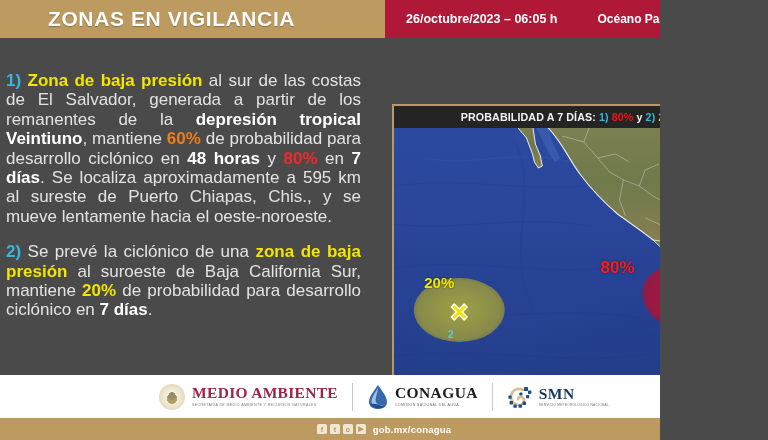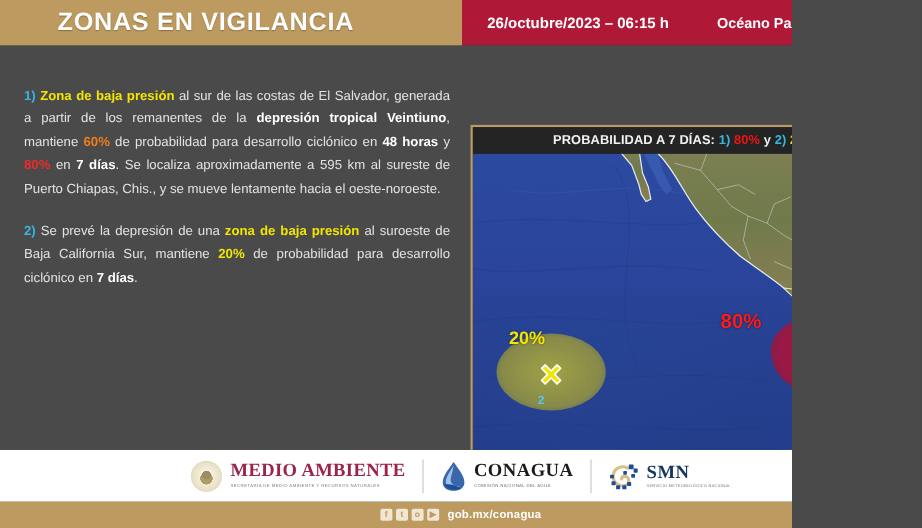--- a/index.html
+++ b/index.html
@@ -65,25 +65,25 @@
   #body-area {
     position: absolute;
     left: 0; top: 38px;
     width: 768px; height: 337px;
     background: #4a4a4a;
   }
 
   
   #text-column {
     position: absolute;
-    left: 20px;
+    left: 6px;
     top: 33px;
     width: 355px;
     color: #e3e3e3;
-    font-size: 11px;
+    font-size: 17px;
     line-height: 19.4px;
     text-align: justify;
   }
   #text-column p { margin: 0 0 16px 0; }
   .idx { color: #35b7e0; font-weight: bold; }
   .hl-yellow { color: #f2e500; font-weight: bold; }
   .hl-orange { color: #f07d1a; font-weight: bold; }
   .hl-red { color: #ef2a2a; font-weight: bold; }
   .b { font-weight: bold; color: #ffffff; }
 
@@ -216,31 +216,31 @@
 </head>
 <body>
 
 <div id="page">
 
   <div id="header">
     <div id="header-title-band">
       <div id="header-title">ZONAS EN VIGILANCIA</div>
     </div>
     <div id="header-meta-band">
-      <div id="header-datetime">26/octubre/2023 – 06:15 h</div>
+      <div id="header-datetime">26/octubre/2023 – 06:05 h</div>
       <div id="header-basin">Océano Pacífico</div>
     </div>
   </div>
 
   <div id="body-area">
 
     <div id="text-column">
       <p><span class="idx">1)</span> <span class="hl-yellow">Zona de baja presión</span><span> al sur de las costas de El Salvador, generada a partir de los remanentes de la </span><span class="b">depresión tropical Veintiuno</span><span>, mantiene </span><span class="hl-orange">60%</span><span> de probabilidad para desarrollo ciclónico en </span><span class="b">48 horas</span><span> y </span><span class="hl-red">80%</span><span> en </span><span class="b">7 días</span><span>. Se localiza aproximadamente a 595 km al sureste de Puerto Chiapas, Chis., y se mueve lentamente hacia el oeste-noroeste.</span></p>
 
-      <p><span class="idx">2)</span><span> Se prevé la depresión de una </span><span class="hl-yellow">zona de baja presión</span><span> al suroeste de Baja California Sur, mantiene </span><span class="hl-yellow">20%</span><span> de probabilidad para desarrollo ciclónico en </span><span class="b">7 días</span><span>.</span></p>
+      <p><span class="idx">2)</span><span> Se prevé la ciclónico de una </span><span class="hl-yellow">zona de baja presión</span><span> al suroeste de Baja California Sur, mantiene </span><span class="hl-yellow">20%</span><span> de probabilidad para desarrollo ciclónico en </span><span class="b">7 días</span><span>.</span></p>
     </div>
 
     <div id="map-panel">
       <div id="map-caption">
         <span>PROBABILIDAD A 7 DÍAS:</span>&nbsp;<span class="c-num">1)</span>&nbsp;<span class="c-red">80%</span>&nbsp;<span>y</span>&nbsp;<span class="c-num">2)</span>&nbsp;<span class="c-yel">20%</span><span>.</span>
       </div>
 
       <div id="map-canvas">
         <svg id="map-svg" viewBox="0 0 360 266" preserveAspectRatio="none">
           <defs>

